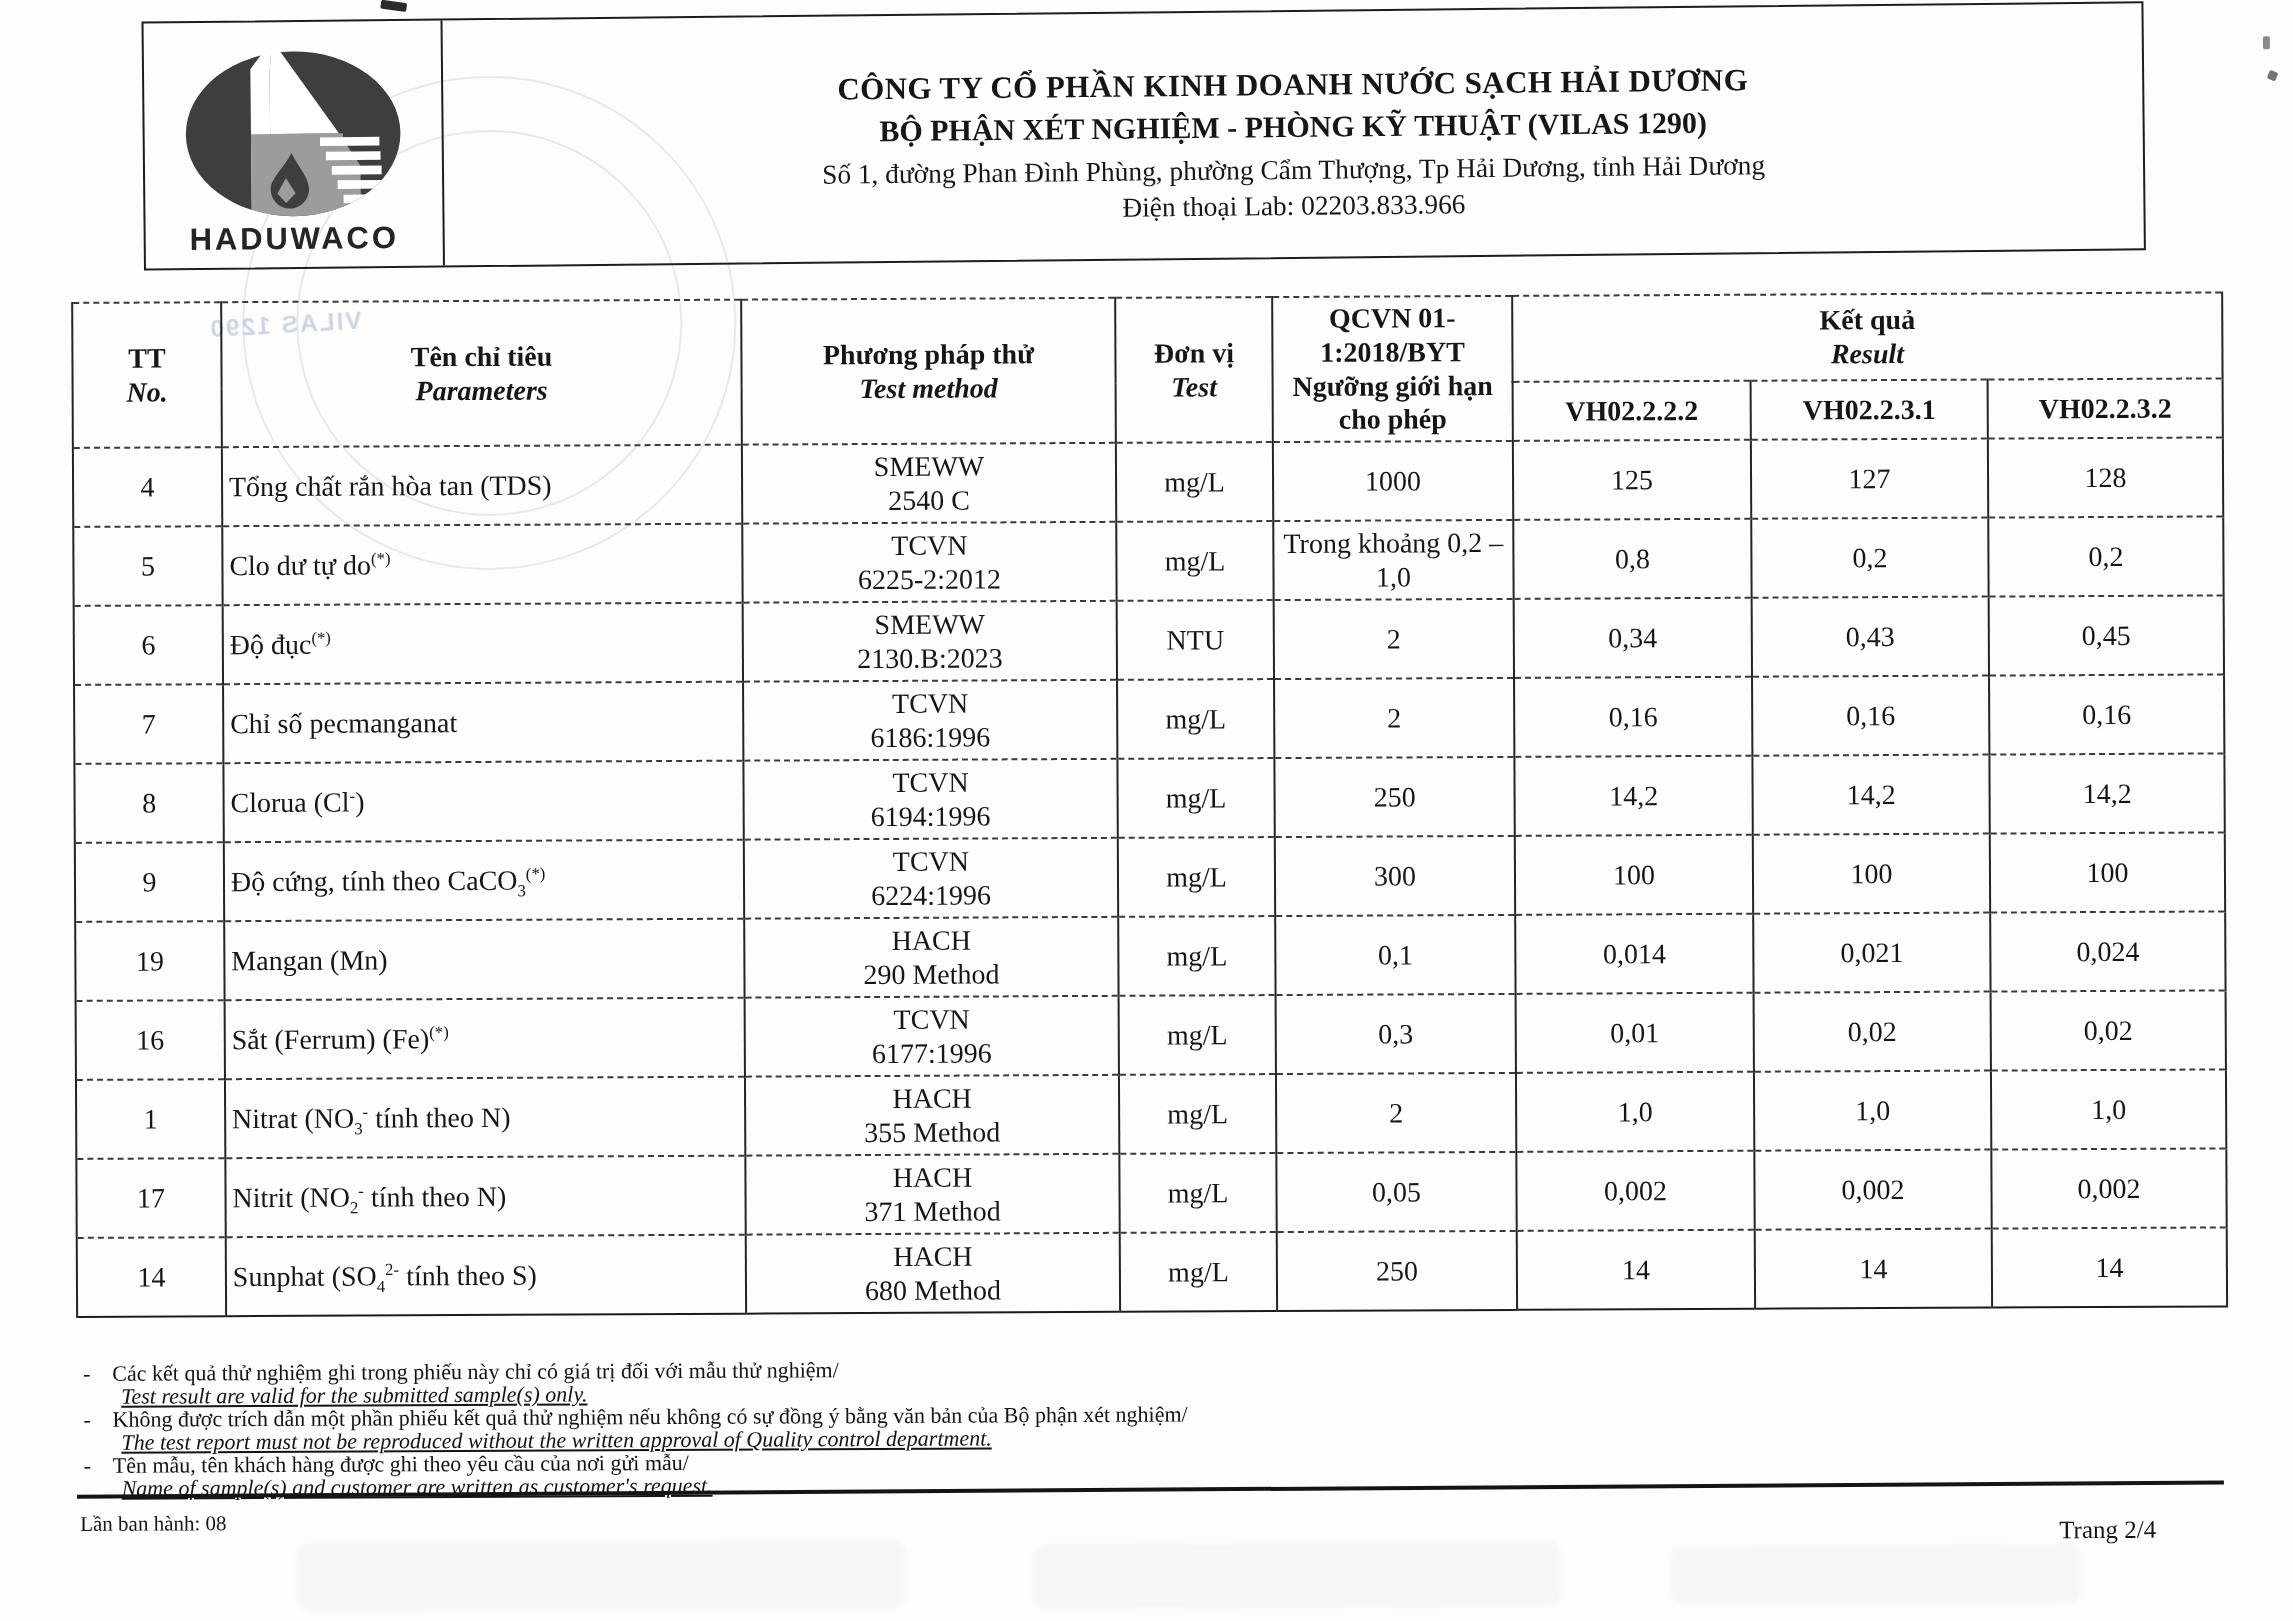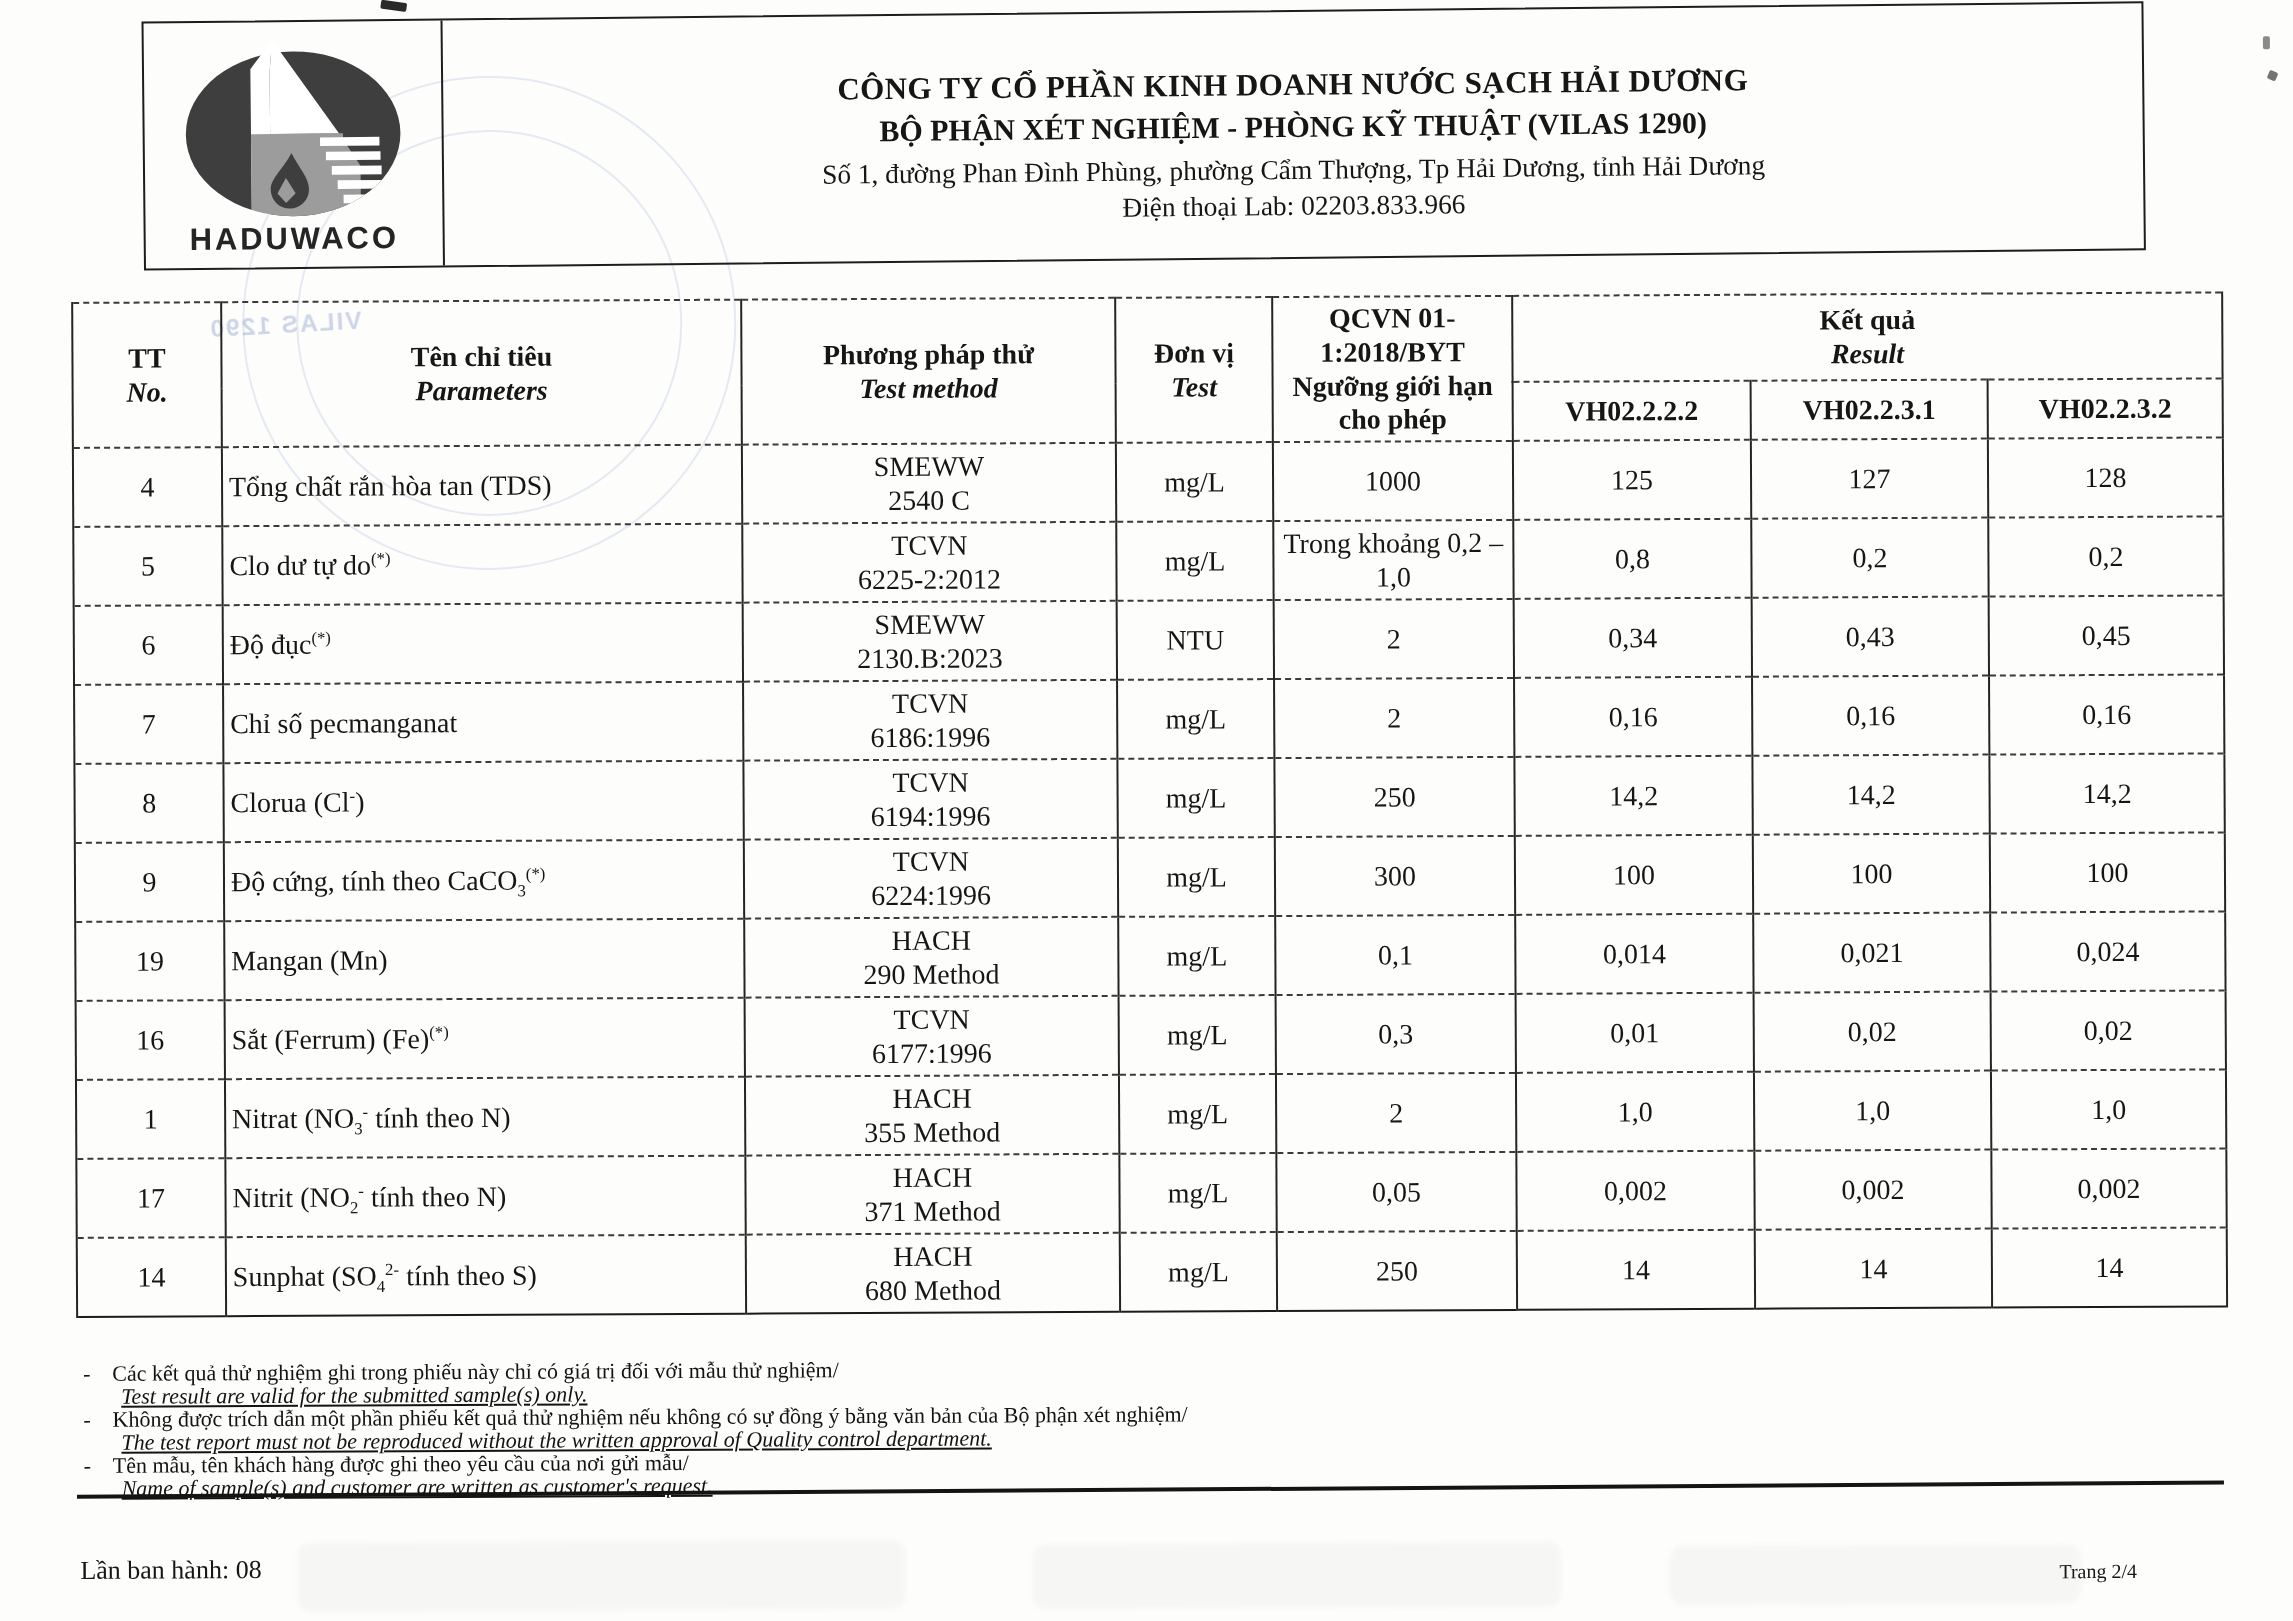--- a/index.html
+++ b/index.html
@@ -64,22 +64,22 @@
   sub{font-size:60%;line-height:0;}
 
   
   .notes{position:absolute;left:76px;top:1362px;width:1725px;z-index:2;
     font-size:22px;line-height:23px;color:#131313;}
   .note{display:flex;align-items:flex-start;}
   .note .dash{width:29px;padding-left:4.9px;flex:none;}
   .note-body{flex:1;}
   .note-en{font-style:italic;text-decoration:underline;text-underline-offset:2px;padding-left:8.8px;}
   .rule{position:absolute;left:74px;top:1493px;width:2147px;height:3.9px;background:#141414;z-index:2;transform:rotate(-0.1deg);}
-  .issue{position:absolute;left:77px;top:1556px;font-size:26px;z-index:2;}
-  .pageno{position:absolute;left:2056px;top:1570px;font-size:20px;z-index:2;}
+  .issue{position:absolute;left:77px;top:1512px;font-size:21px;z-index:2;}
+  .pageno{position:absolute;left:2056px;top:1526px;font-size:25px;z-index:2;}
 
   
   .speck{position:absolute;background:#2b2b2b;z-index:3;}
 </style>
 </head>
 <body>
 
 <div class="sheet">
   <div class="paper">
 

